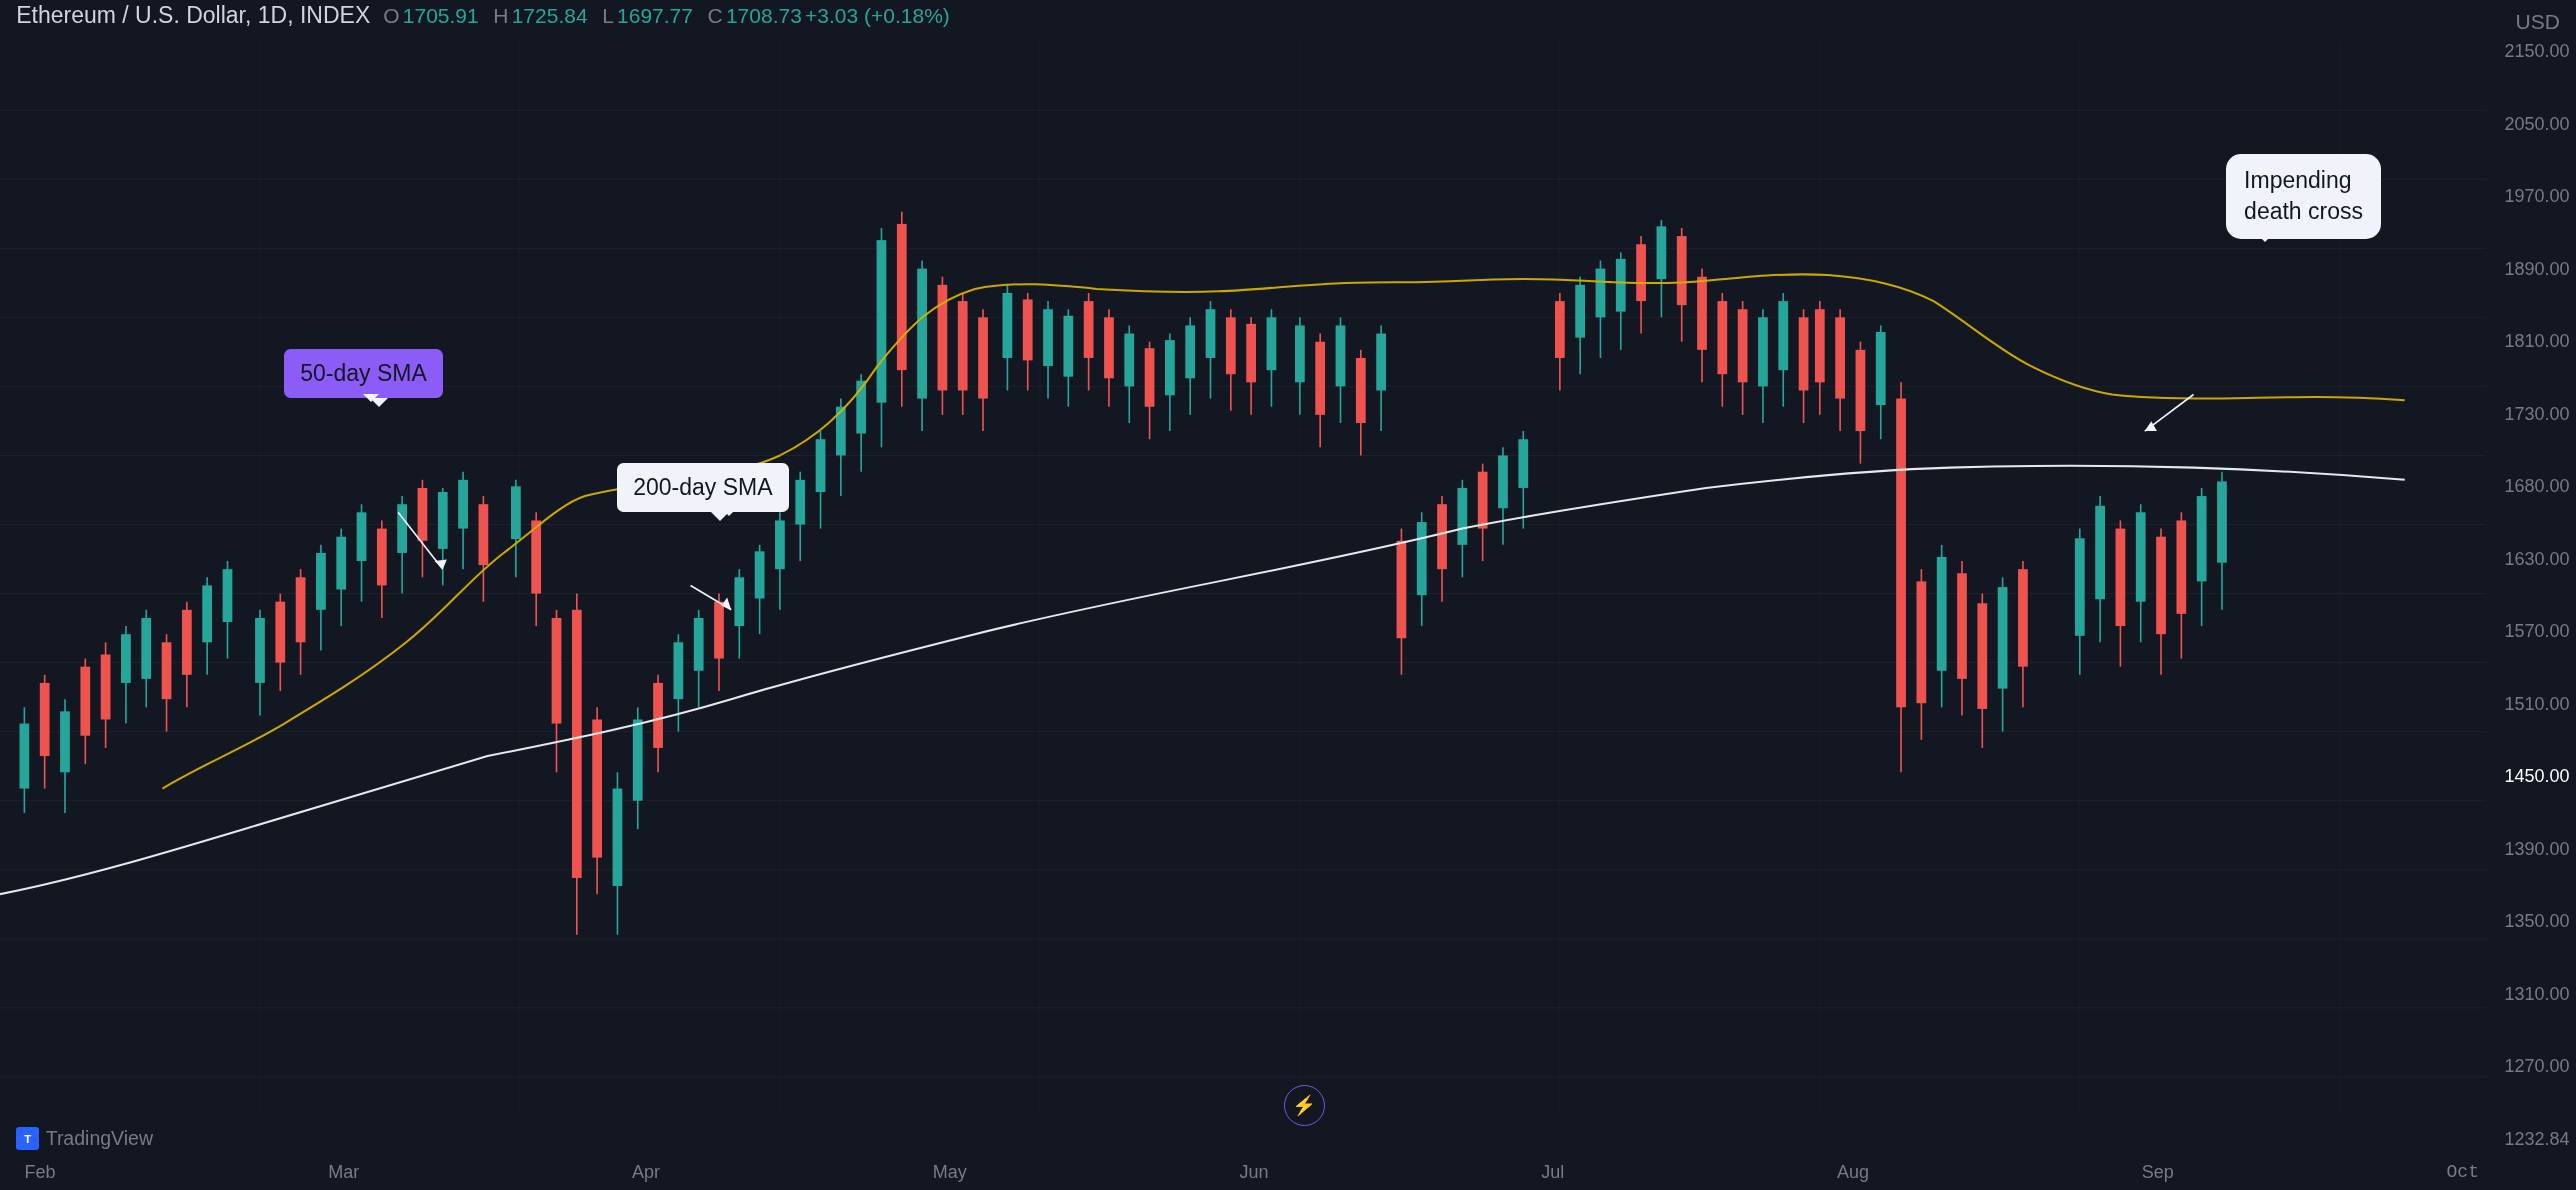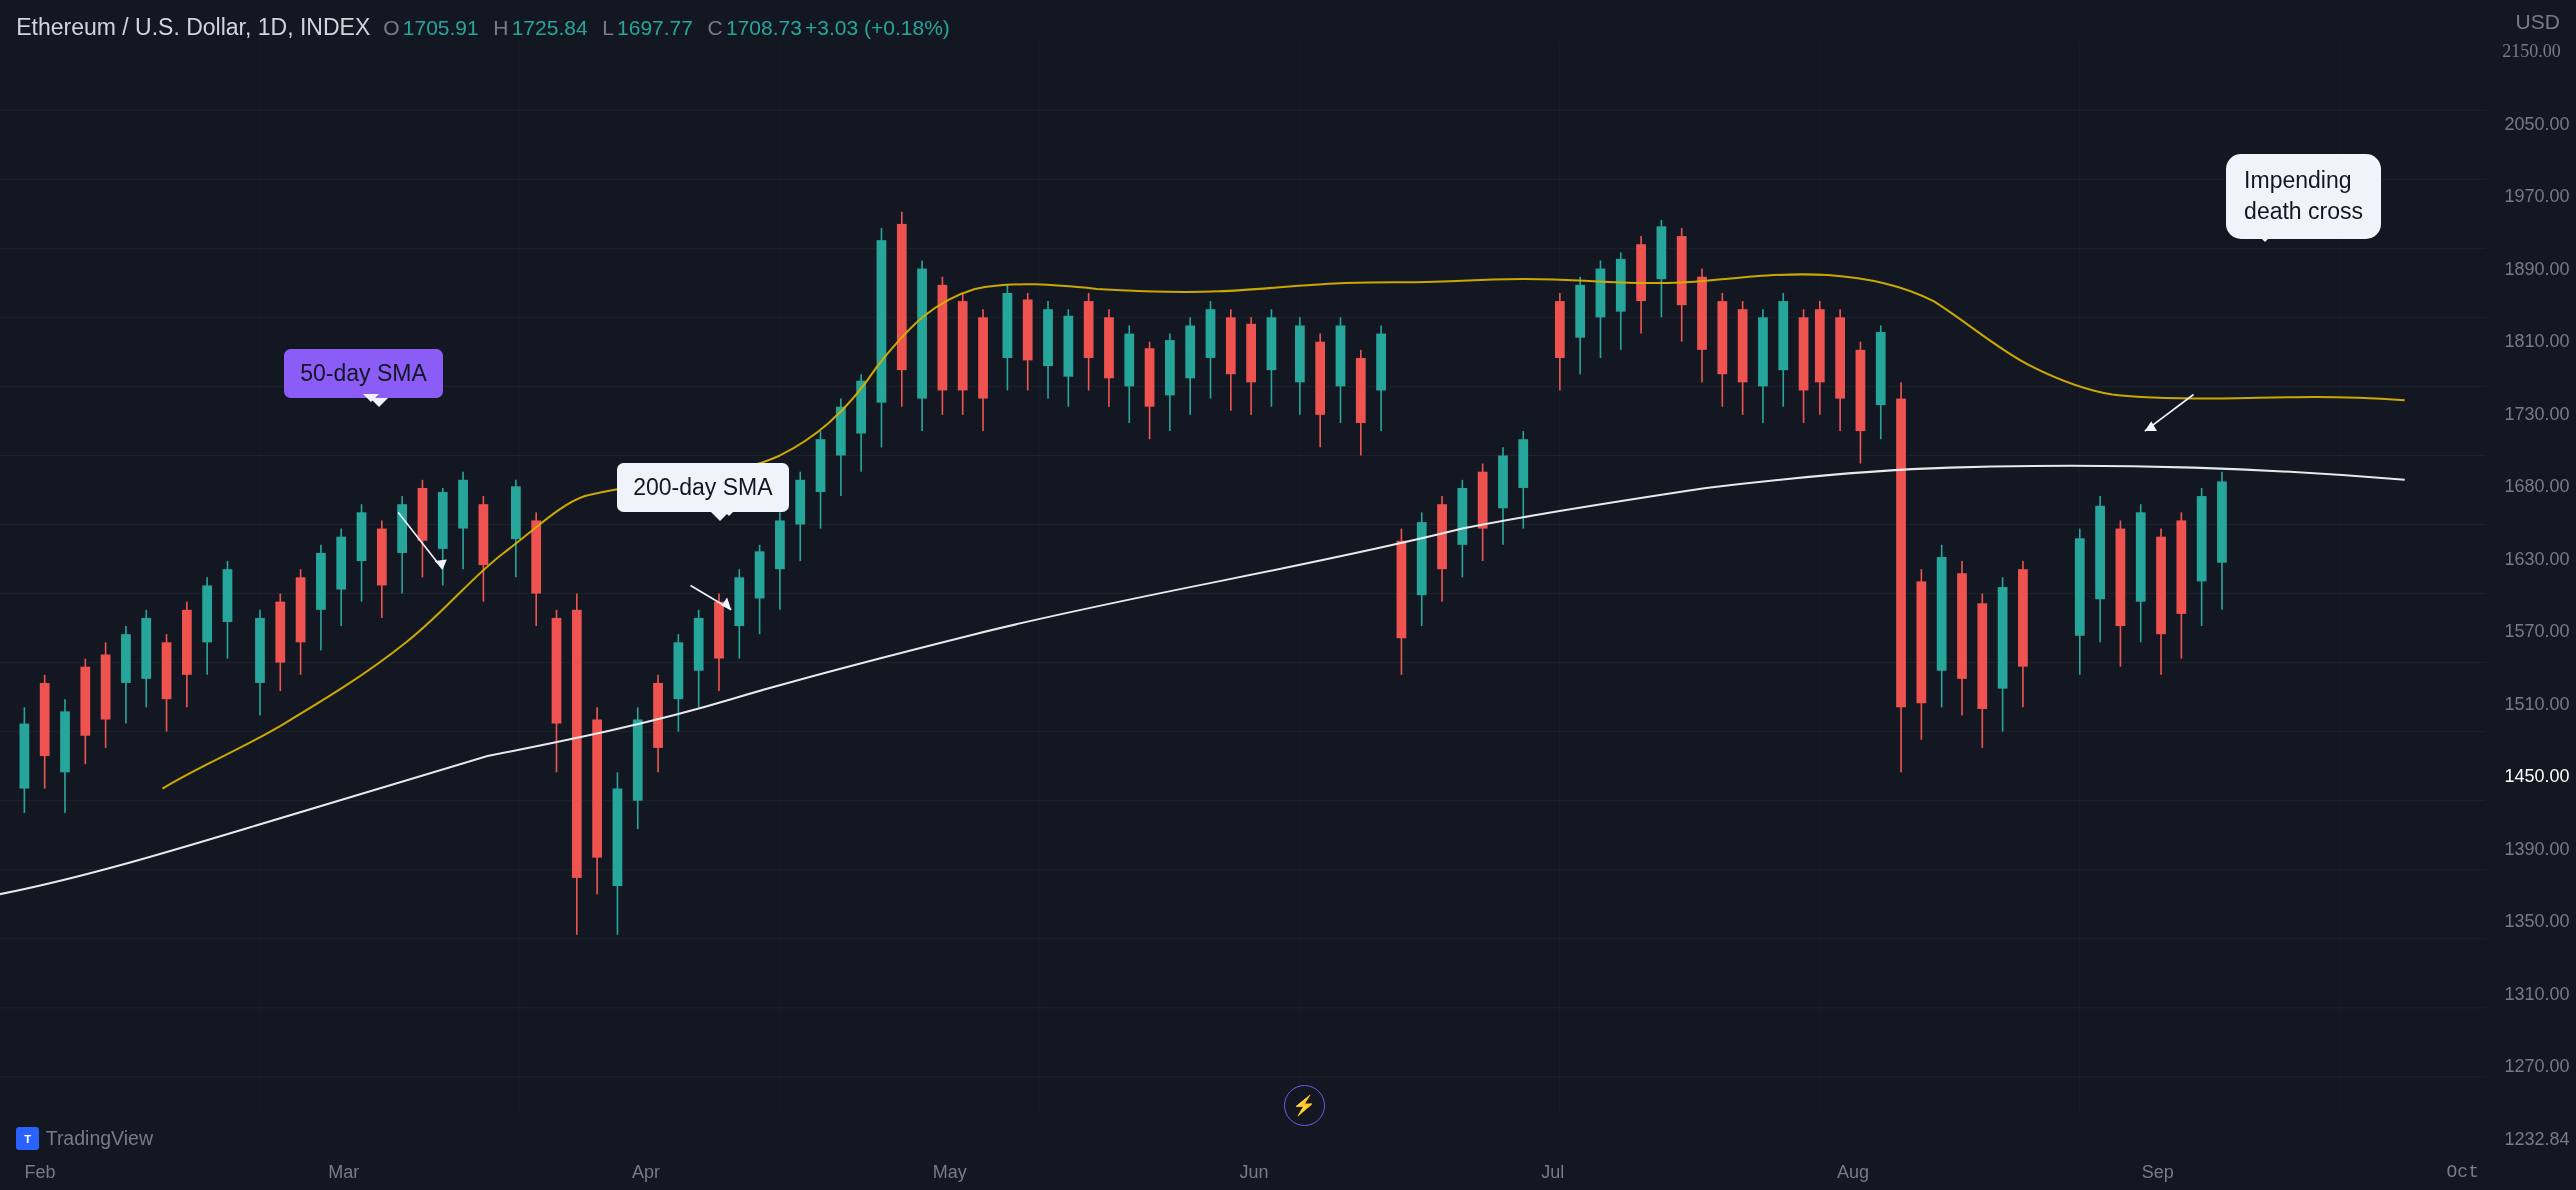--- a/index.html
+++ b/index.html
@@ -10,21 +10,21 @@
       height: 1191px;
       overflow: hidden;
       position: relative;
     }
     #chart-container {
       position: absolute;
       top: 0; left: 0; right: 0; bottom: 0;
     }
     #header {
       position: absolute;
-      top: 14px;
+      top: 2px;
       left: 16.2px;
       display: flex;
       align-items: center;
       gap: 13px;
       z-index: 10;
     }
     #header-title {
       color: #d1d4dc;
       font-size: 23px;
       font-weight: 400;
@@ -382,21 +382,21 @@
 
     <line x1="850" y1="670" x2="900" y2="700" stroke="#f0f3fa" stroke-width="2"></line>
     <polygon points="900,700 888,695 895,685" fill="#f0f3fa"></polygon>
 
     <line x1="2700" y1="435" x2="2640" y2="480" stroke="#f0f3fa" stroke-width="2"></line>
     <polygon points="2640,480 2648,468 2655,480" fill="#f0f3fa"></polygon>
 
   </svg>
 
   <div style="position:absolute;right:0;top:41px;width:89px;bottom:41px;display:flex;flex-direction:column;justify-content:space-between;padding:0 6.5px;">
-    <span class="price-label" style="color:#787b86;font-size:18px;text-align:center;font-family:Liberation Serif, serif;">2150.00</span>
+    <span class="price-label" style="color:#787b86;font-size:18px;text-align:right;">2150.00</span>
     <span class="price-label" style="color:#787b86;font-size:18px;text-align:right;">2050.00</span>
     <span class="price-label" style="color:#787b86;font-size:18px;text-align:right;">1970.00</span>
     <span class="price-label" style="color:#787b86;font-size:18px;text-align:right;">1890.00</span>
     <span class="price-label" style="color:#787b86;font-size:18px;text-align:right;">1810.00</span>
     <span class="price-label" style="color:#787b86;font-size:18px;text-align:right;">1730.00</span>
     <span class="price-label" style="color:#787b86;font-size:18px;text-align:right;">1680.00</span>
     <span class="price-label" style="color:#787b86;font-size:18px;text-align:right;">1630.00</span>
     <span class="price-label" style="color:#787b86;font-size:18px;text-align:right;">1570.00</span>
     <span class="price-label" style="color:#787b86;font-size:18px;">1510.00</span>
     <span class="price-label" style="color:#ffffff;font-size:18px;text-align:right;">1450.00</span>

